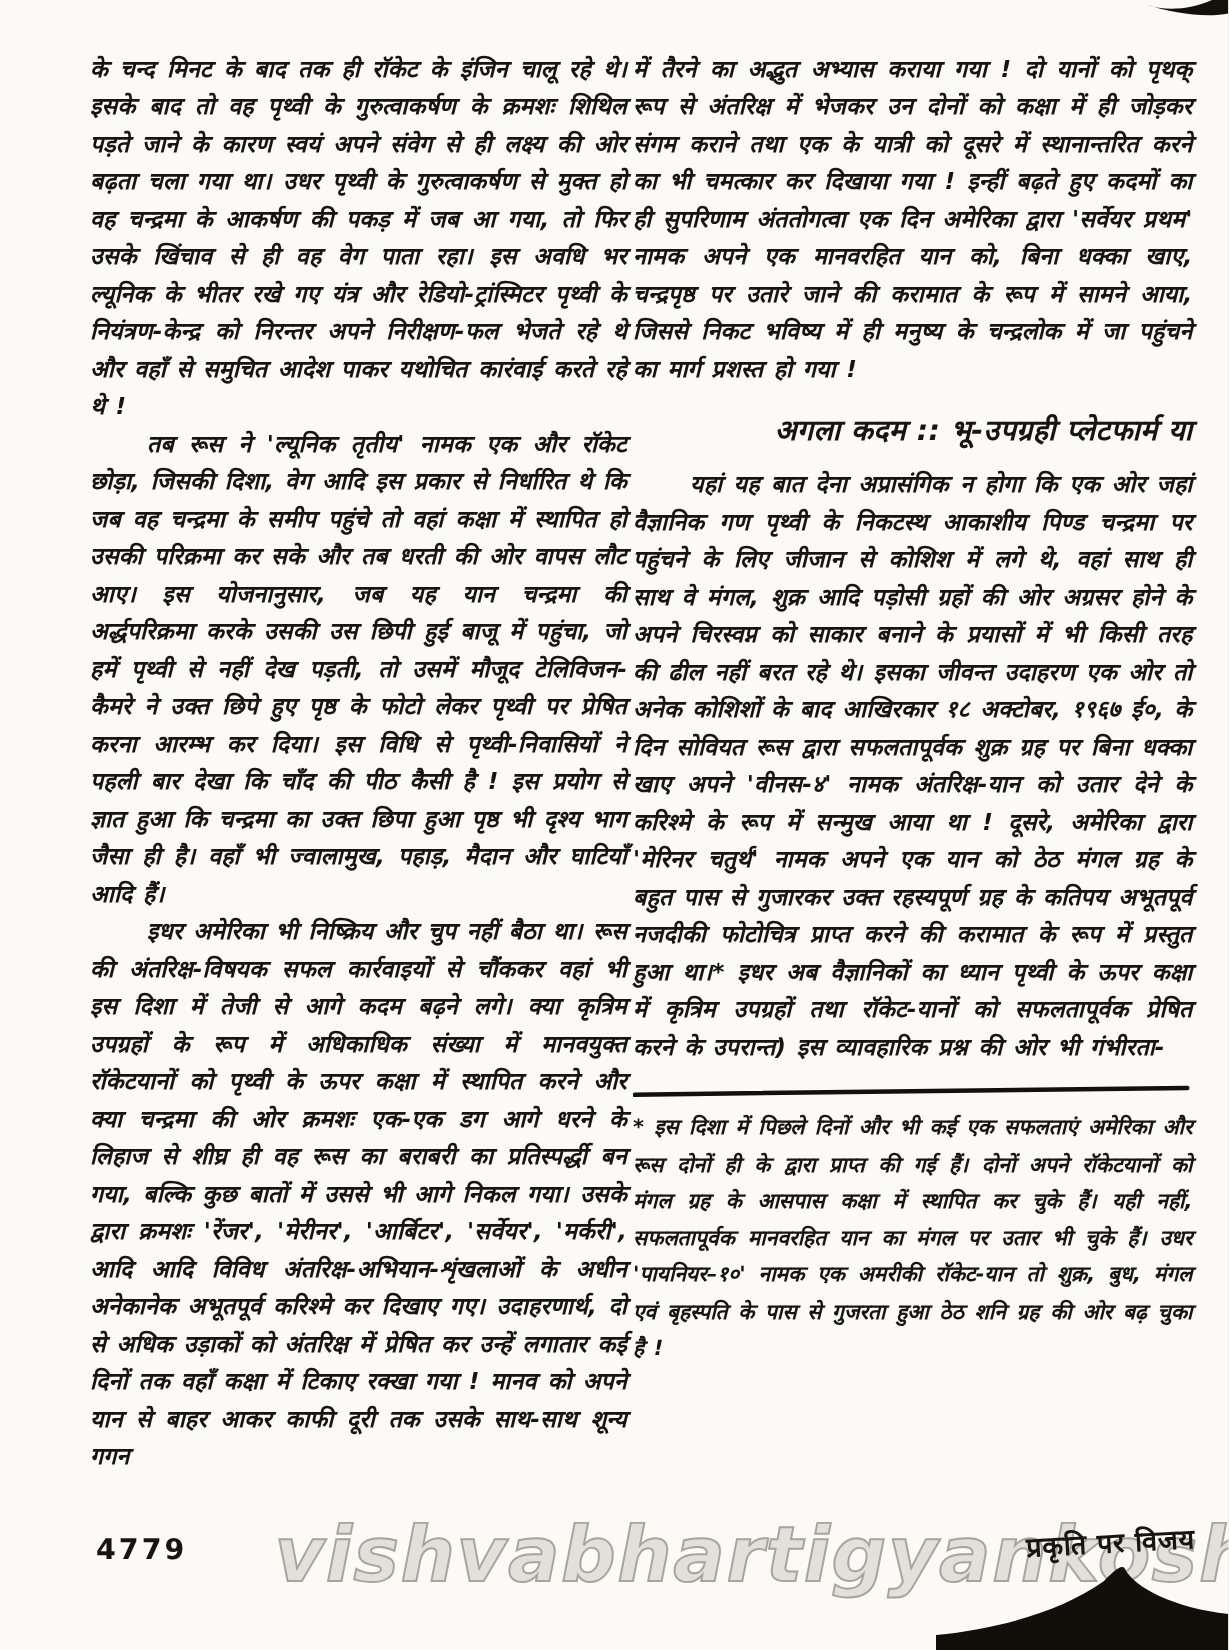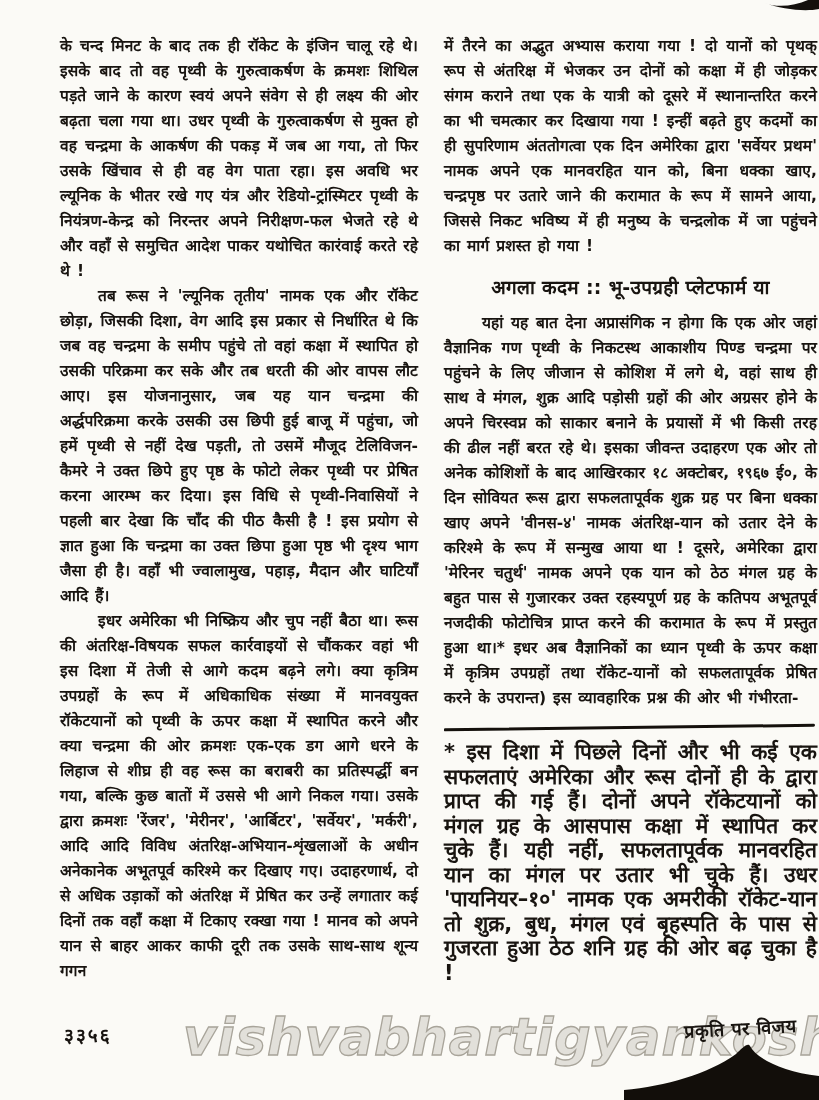--- a/index.html
+++ b/index.html
@@ -7,21 +7,21 @@
     position:relative;
     width:819px;height:1100px;
     margin:0 auto;
     background:#fbfaf6;
     overflow:hidden;
     font-family:"DejaVu Sans","Liberation Sans",sans-serif;
     color:#181410;
   }
   .columns{
     position:absolute;left:60px;top:34px;
-    display:flex;gap:26px;
+    display:flex;gap:4px;font-style:italic;
   }
   .col{display:block;}
   .col-left{width:358px;}
   .col-right{width:373px;}
   p.body{
     margin:0;
     font-size:15.5px;
     line-height:25px;
     text-align:justify;
     font-weight:600;
@@ -33,31 +33,31 @@
     margin:15px 0 11px 18px;
     font-size:19px;
     font-weight:600;
     letter-spacing:0.3px;
     line-height:26px;
   }
   .section-heading.centered{
     margin:15px 0 11px 0;
     text-align:center;
   }
-  .section-heading .hline{display:block;}
+  .section-heading .hline{display:block;text-align:right;}
   .footnote-rule{
     height:3px;
     background:#14100c;
     margin:15px 2px 11px 0;
     transform:rotate(-0.7deg);
     border-radius:2px 3px 3px 1px;
   }
   p.footnote{
     margin:0;
-    font-size:21px;
+    font-size:14px;
     line-height:24.5px;
     text-align:justify;
     font-weight:600;
     word-spacing:1.5px;
   }
   .page-number{
     position:absolute;left:64px;top:1022px;
     font-size:19px;font-weight:700;letter-spacing:2px;
   }
   .running-title{
@@ -99,21 +99,21 @@
       <h2 class="section-heading centered">
         <span class="hline">अगला कदम :: भू-उपग्रही प्लेटफार्म या</span>
       </h2>
       <p class="body indent">यहां यह बात देना अप्रासंगिक न होगा कि एक ओर जहां वैज्ञानिक गण पृथ्वी के निकटस्थ आकाशीय पिण्ड चन्द्रमा पर पहुंचने के लिए जीजान से कोशिश में लगे थे, वहां साथ ही साथ वे मंगल, शुक्र आदि पड़ोसी ग्रहों की ओर अग्रसर होने के अपने चिरस्वप्न को साकार बनाने के प्रयासों में भी किसी तरह की ढील नहीं बरत रहे थे। इसका जीवन्त उदाहरण एक ओर तो अनेक कोशिशों के बाद आखिरकार १८ अक्टोबर, १९६७ ई०, के दिन सोवियत रूस द्वारा सफलतापूर्वक शुक्र ग्रह पर बिना धक्का खाए अपने 'वीनस-४' नामक अंतरिक्ष-यान को उतार देने के करिश्मे के रूप में सन्मुख आया था ! दूसरे, अमेरिका द्वारा 'मेरिनर चतुर्थ' नामक अपने एक यान को ठेठ मंगल ग्रह के बहुत पास से गुजारकर उक्त रहस्यपूर्ण ग्रह के कतिपय अभूतपूर्व नजदीकी फोटोचित्र प्राप्त करने की करामात के रूप में प्रस्तुत हुआ था।* इधर अब वैज्ञानिकों का ध्यान पृथ्वी के ऊपर कक्षा में कृत्रिम उपग्रहों तथा रॉकेट-यानों को सफलतापूर्वक प्रेषित करने के उपरान्त) इस व्यावहारिक प्रश्न की ओर भी गंभीरता-</p>
       <div class="footnote-rule"></div>
       <p class="footnote">* इस दिशा में पिछले दिनों और भी कई एक सफलताएं अमेरिका और रूस दोनों ही के द्वारा प्राप्त की गई हैं। दोनों अपने रॉकेटयानों को मंगल ग्रह के आसपास कक्षा में स्थापित कर चुके हैं। यही नहीं, सफलतापूर्वक मानवरहित यान का मंगल पर उतार भी चुके हैं। उधर 'पायनियर–१०' नामक एक अमरीकी रॉकेट-यान तो शुक्र, बुध, मंगल एवं बृहस्पति के पास से गुजरता हुआ ठेठ शनि ग्रह की ओर बढ़ चुका है !</p>
     </div>
 
   </div>
 
-  <div class="page-number">३३५६</div>
+  <div class="page-number">4779</div>
 
   <div class="watermark">vishvabhartigyankosh.in</div>
 
   <div class="running-title">प्रकृति पर विजय</div>
 
   <svg class="artifact artifact-top-right" viewBox="0 0 55 16" width="55" height="16">
     <path d="M0,3 C14,8 30,6 44,0 L55,0 L55,9 C40,12 18,9 0,3 Z" fill="#14100c"></path>
   </svg>
 
   <svg class="artifact artifact-bottom-right" viewBox="0 0 195 62" width="195" height="62">

